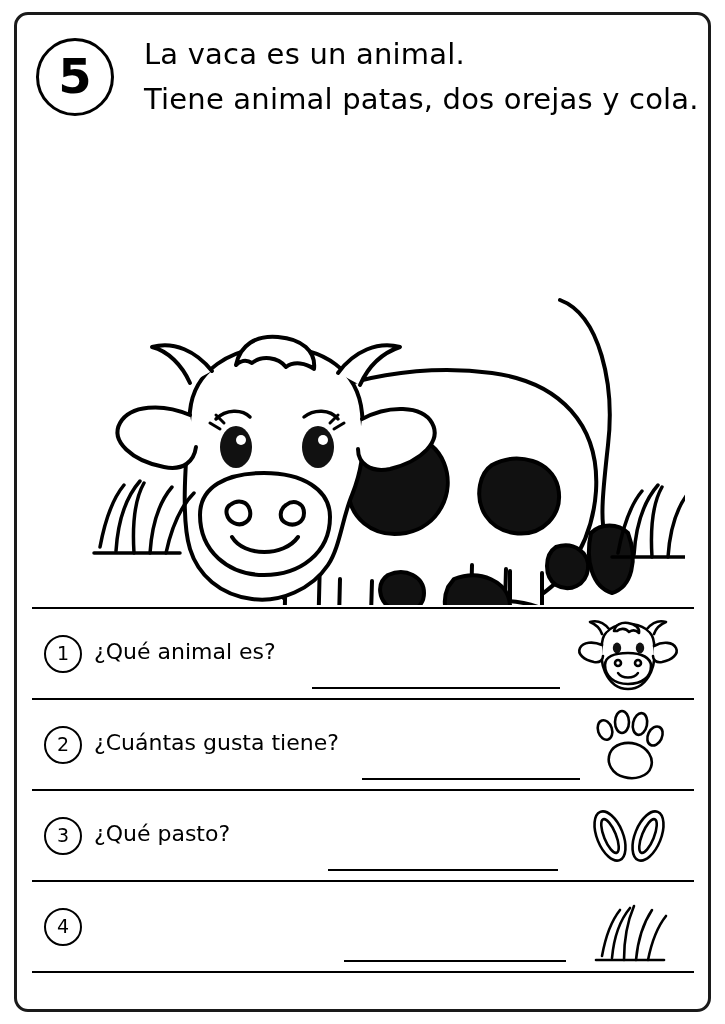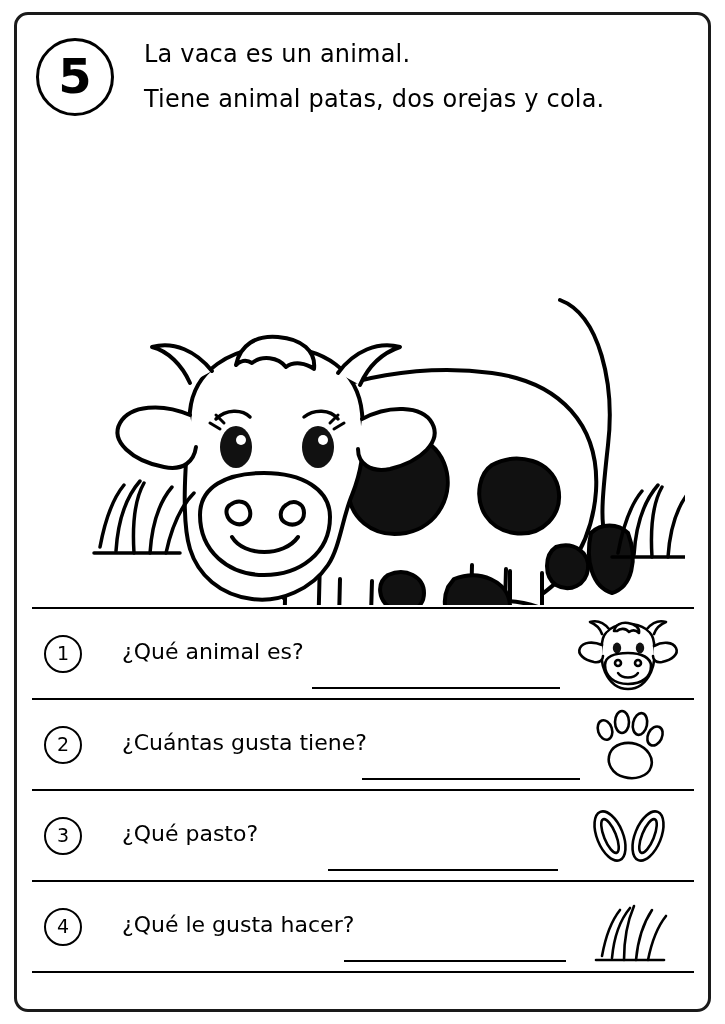--- a/index.html
+++ b/index.html
@@ -58,21 +58,21 @@
     box-sizing: border-box;
   }
   .intro-lines {
     position: absolute;
     left: 108px;
     top: 0;
     width: 545px;
   }
   .intro-line {
     font-family: "DejaVu Sans", sans-serif;
-    font-size: 24px;
+    font-size: 29px;
     line-height: 45px;
     letter-spacing: 0.2px;
     white-space: nowrap;
   }
   
   .illustration {
     position: absolute;
     left: 40px;
     top: 175px;
     width: 645px;
@@ -113,21 +113,20 @@
     box-sizing: border-box;
     padding-bottom: 2px;
   }
   .q-text {
     position: absolute;
     left: 62px;
     top: 30px;
     font-size: 22px;
     font-family: "DejaVu Sans", sans-serif;
     white-space: nowrap;
-    margin-left: 28px;
   }
   .answer-line {
     position: absolute;
     left: 280px;
     top: 78px;
     width: 248px;
     height: 0;
     border-top: 2px solid #000;
   }
   .q-icon {
@@ -284,21 +283,20 @@
             <ellipse cx="38" cy="37" rx="6" ry="18" transform="rotate(-22 38 37)"></ellipse>
             <ellipse cx="76" cy="37" rx="13" ry="26" transform="rotate(22 76 37)"></ellipse>
             <ellipse cx="76" cy="37" rx="6" ry="18" transform="rotate(22 76 37)"></ellipse>
           </g>
         </svg>
       </div>
     </div>
 
     <div class="q-row last">
       <div class="q-num">4</div>
-      <div class="q-text">¿Qué le gusta hacer?</div>
       <div class="answer-line" style="left:312px;width:222px;"></div>
       <div class="q-icon">
         <svg width="112" height="76" viewBox="0 0 112 76" fill="none" xmlns="http://www.w3.org/2000/svg">
           <g stroke="#000" stroke-width="2.6" fill="none" stroke-linecap="round">
             <path d="M30 66 C 34 44, 40 30, 48 20"></path>
             <path d="M40 68 C 42 46, 48 30, 58 18"></path>
             <path d="M52 70 C 52 48, 56 30, 62 16"></path>
             <path d="M64 70 C 66 48, 72 32, 80 20"></path>
             <path d="M76 70 C 80 50, 86 36, 94 26"></path>
             <path d="M24 70 L92 70"></path>

